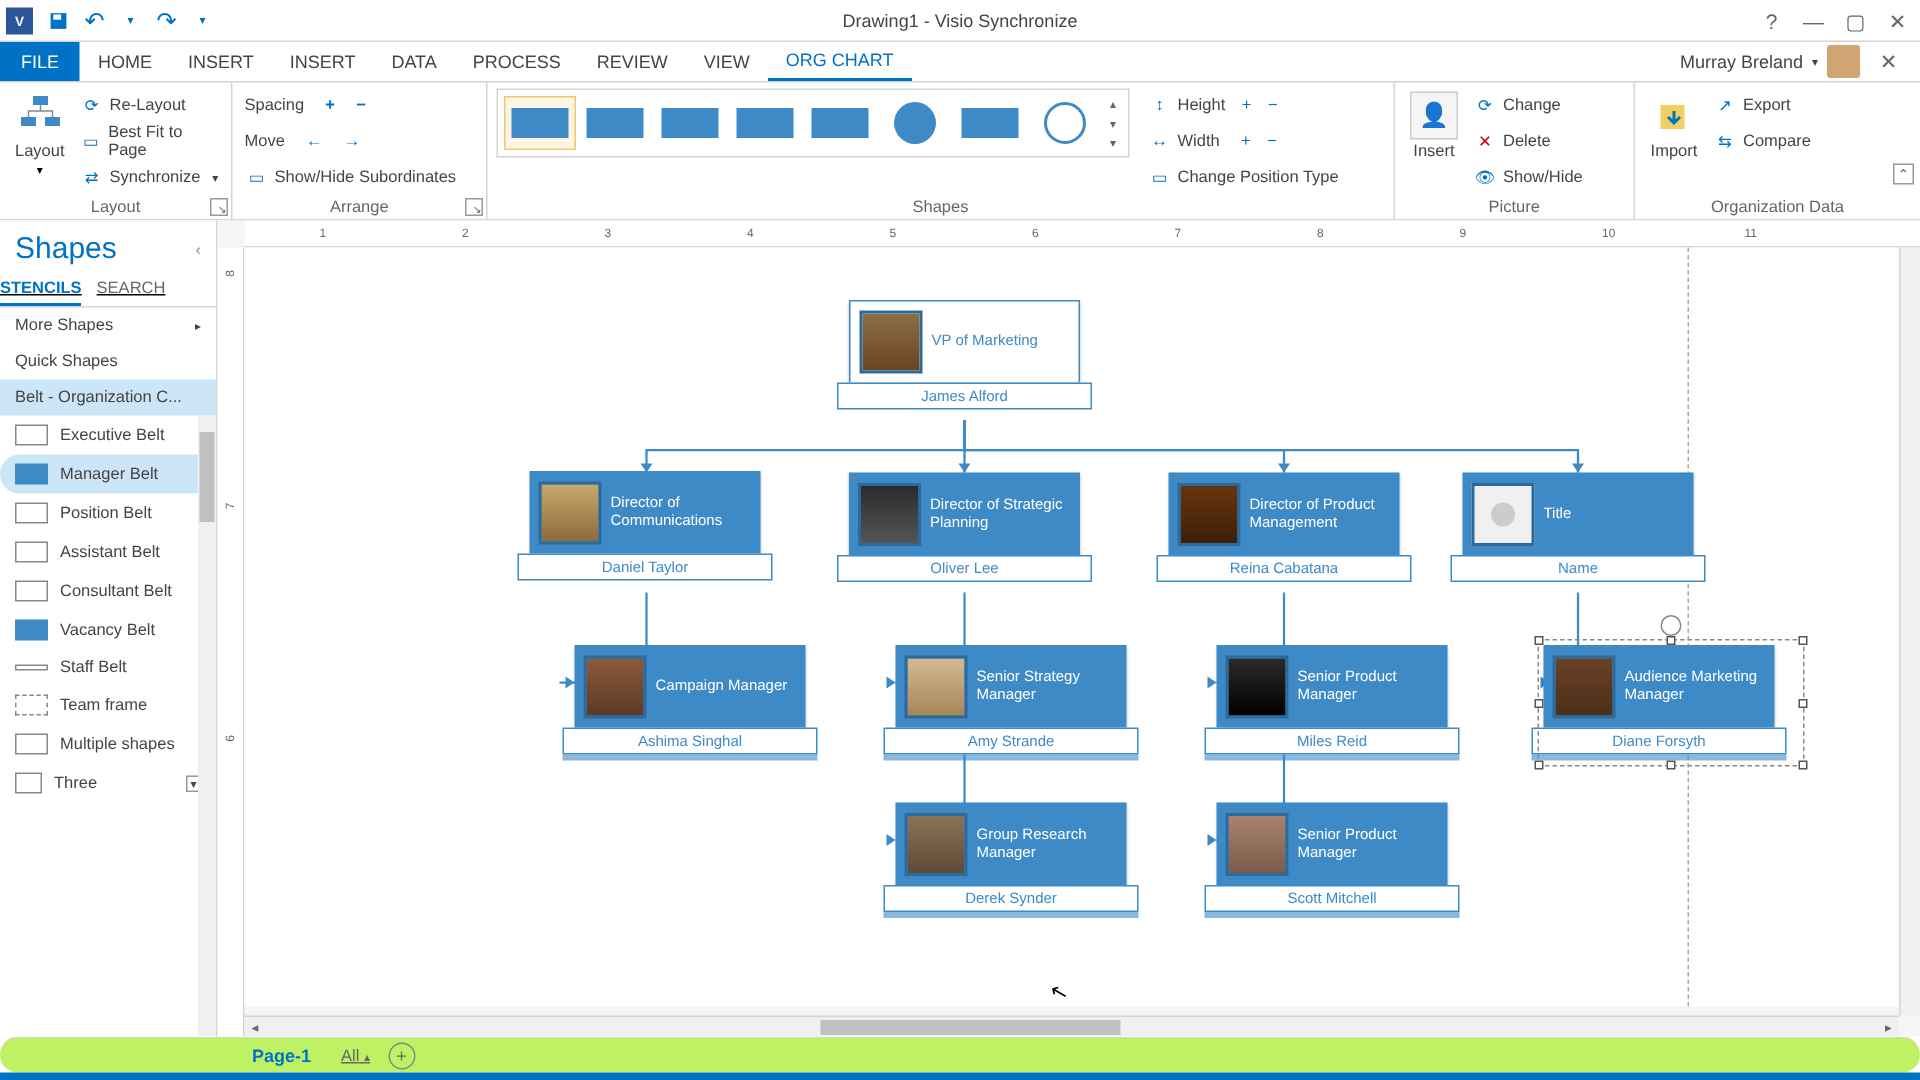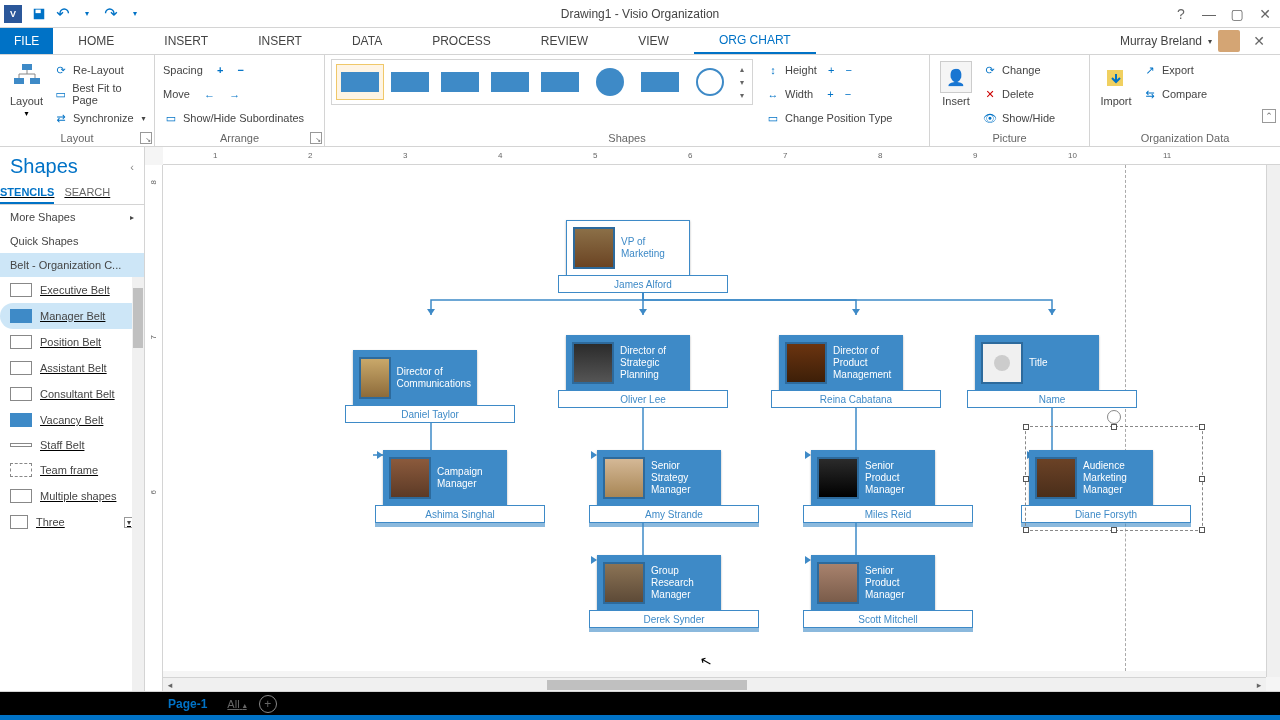--- a/index.html
+++ b/index.html
@@ -11,21 +11,21 @@
 .app-icon { width: 18px; height: 18px; background: #2b579a; color: #fff; font-size: 9px; display: flex; align-items: center; justify-content: center; font-weight: bold; }
 .qat { display: flex; gap: 6px; align-items: center; }
 .qat-btn { width: 18px; height: 18px; display: flex; align-items: center; justify-content: center; cursor: pointer; color: #0072c6; }
 .qat-btn svg { width: 14px; height: 14px; }
 .titlebar-center { position: absolute; left: 50%; transform: translateX(-50%); font-size: 12px; color: #444; }
 .titlebar-right { margin-left: auto; display: flex; gap: 2px; padding-right: 2px; }
 .win-btn { width: 26px; height: 22px; display: flex; align-items: center; justify-content: center; cursor: pointer; color: #666; font-size: 14px; }
 
 
 .ribbon-tabs { height: 27px; display: flex; align-items: stretch; border-bottom: 1px solid #d4d4d4; background: #fff; position: relative; }
-.ribbon-tab { padding: 0 25px; font-size: 12px; color: #444; display: flex; align-items: center; cursor: pointer; }
+.ribbon-tab { padding: 0 12px; font-size: 12px; color: #444; display: flex; align-items: center; cursor: pointer; }
 .ribbon-tab.file { background: #0072c6; color: #fff; font-size: 12px; padding: 0 14px; }
 .ribbon-tab.active { color: #0072c6; border-bottom: 2px solid #0072c6; }
 .ribbon-user { margin-left: auto; display: flex; align-items: center; gap: 6px; padding-right: 8px; font-size: 12px; color: #444; }
 .user-avatar { width: 22px; height: 22px; background: #d4a574; border-radius: 2px; }
 
 
 .ribbon-body { height: 92px; border-bottom: 1px solid #d4d4d4; display: flex; background: #fff; }
 .ribbon-group { border-right: 1px solid #d4d4d4; display: flex; flex-direction: column; position: relative; padding: 4px 6px 0 6px; }
 .ribbon-group-content { flex: 1; display: flex; align-items: flex-start; gap: 4px; }
 .ribbon-group-label { font-size: 11px; color: #666; text-align: center; padding: 2px 0; }
@@ -43,41 +43,41 @@
 .launcher { position: absolute; right: 2px; bottom: 2px; width: 12px; height: 12px; border: 1px solid #999; cursor: pointer; }
 .launcher::after { content: "↘"; font-size: 7px; position: absolute; right: 0; bottom: -1px; color: #666; }
 
 
 .main { display: flex; height: 544px; position: relative; }
 .shapes-panel { width: 145px; border-right: 1px solid #d4d4d4; background: #fff; display: flex; flex-direction: column; }
 .shapes-header { padding: 8px 10px 4px; font-size: 20px; color: #0072c6; display: flex; align-items: center; justify-content: space-between; }
 .shapes-tabs { display: flex; gap: 10px; padding: 0 0; font-size: 11px; border-bottom: 1px solid #d4d4d4; text-decoration: underline; }
 .shapes-tab { padding: 4px 0; cursor: pointer; color: #666; }
 .shapes-tab.active { color: #0072c6; border-bottom: 2px solid #0072c6; font-weight: bold; }
-.shapes-list { flex: 1; overflow: hidden; position: relative; text-decoration: underline; }
+.shapes-list { flex: 1; overflow: hidden; position: relative; }
 .shapes-cat { padding: 6px 10px; font-size: 11px; color: #444; cursor: pointer; display: flex; align-items: center; gap: 4px; }
 .shapes-cat.sel { background: #cde6f7; }
 .shape-item { padding: 6px 10px; font-size: 11px; color: #444; display: flex; align-items: center; gap: 8px; cursor: pointer; }
 .shape-item.sel { background: #cde6f7; border-radius: 13px; }
 .shape-icon { width: 22px; height: 14px; background: #3e8ac7; flex-shrink: 0; }
 .shape-icon.outline { background: #fff; border: 1px solid #888; }
 .panel-scroll { width: 12px; background: #f0f0f0; position: absolute; right: 0; top: 0; bottom: 0; }
 .panel-scroll-thumb { background: #c0c0c0; width: 10px; margin: 1px; height: 60px; position: absolute; top: 10px; }
 
 
 .canvas-area { flex: 1; position: relative; background: #f5f5f5; overflow: hidden; }
 .ruler-h { height: 18px; background: #fff; border-bottom: 1px solid #d4d4d4; position: relative; font-size: 8px; color: #666; margin-left: 18px; }
 .ruler-h .tick { position: absolute; top: 4px; }
 .ruler-v { width: 18px; background: #fff; border-right: 1px solid #d4d4d4; position: absolute; left: 0; top: 18px; bottom: 0; font-size: 8px; color: #666; }
 .ruler-v .tick { position: absolute; left: 4px; writing-mode: vertical-lr; transform: rotate(180deg); }
 .canvas { position: absolute; left: 18px; top: 18px; right: 14px; bottom: 20px; background: #fff; }
 .page-edge { position:absolute; top:0; bottom:0; right:140px; border-right: 1px dashed #aaa; }
 
 .org-node { position: absolute; }
-.node-main { width: 124px; height: 56px; background: #3e8ac7; display: flex; align-items: center; box-shadow: 0 1px 2px rgba(0,0,0,0.3); margin-top: 20px; }
+.node-main { width: 154px; height: 56px; background: #3e8ac7; display: flex; align-items: center; box-shadow: 0 1px 2px rgba(0,0,0,0.3); }
 .node-photo { width: 42px; height: 42px; background: #ddd; margin-left: 6px; border: 2px solid #2d6a9c; }
 .node-photo.ph1 { background: linear-gradient(#8b6f47,#6b4423); }
 .node-photo.ph2 { background: linear-gradient(#c9a86a,#8d6b3a); }
 .node-photo.ph3 { background: linear-gradient(#2b2b2b,#555); }
 .node-photo.ph4 { background: linear-gradient(#6b3410,#3d1f08); }
 .node-photo.ph5 { background: #f0f0f0; position:relative; }
 .node-photo.ph5::after { content:""; position:absolute; left:50%; top:30%; transform:translateX(-50%); width:16px; height:16px; background:#ccc; border-radius:50%; }
 .node-photo.ph6 { background: linear-gradient(#8b5a3c,#5c3a26); }
 .node-photo.ph7 { background: linear-gradient(#d4b896,#a88655); }
 .node-photo.ph8 { background: linear-gradient(#2b2b2b,#000); }
@@ -99,21 +99,21 @@
 svg.connectors line, svg.connectors path { stroke: #3e8ac7; stroke-width: 1.5; fill: none; }
 svg.connectors .arrow { fill: #3e8ac7; }
 
 .hscroll { position: absolute; left: 18px; right: 14px; bottom: 0; height: 14px; background: #f0f0f0; border-top: 1px solid #d4d4d4; display:flex; align-items:center; }
 .hscroll .arrow-btn{width:14px;height:12px;display:flex;align-items:center;justify-content:center;font-size:9px;color:#666;cursor:pointer}
 .hscroll .track{flex:1;position:relative;height:12px}
 .hscroll .thumb{position:absolute;left:370px;width:200px;height:10px;background:#c0c0c0;top:1px}
 .vscroll { position:absolute; right:0; top:18px; bottom:14px; width:14px; background:#f0f0f0; border-left:1px solid #d4d4d4; }
 
 
-.page-tabs { height: 24px; background: #000000; border-top: 1px solid #d4d4d4; display: flex; align-items: center; padding-left: 160px; gap: 12px; }
+.page-tabs { height: 24px; background: #bef264; border-top: 1px solid #d4d4d4; display: flex; align-items: center; padding-left: 160px; gap: 12px; border-radius: 13px; }
 .page-tab { font-size: 12px; color: #0072c6; padding: 2px 8px; cursor: pointer; font-weight: bold; }
 .page-tab-misc { font-size: 11px; color: #666; cursor: pointer; text-decoration: underline; }
 .page-add { width: 18px; height: 18px; border: 1px solid #888; border-radius: 50%; display: flex; align-items: center; justify-content: center; font-size: 12px; color: #666; cursor: pointer; }
 
 
 .statusbar { height: 23px; background: #0072c6; color: #fff; display: flex; align-items: center; font-size: 11px; padding: 0 8px; gap: 18px; }
 
 .cursor-arrow { position:absolute; left:700px; top:653px; font-size:14px; pointer-events:none; transform: rotate(-15deg); }
 
 .collapse { position:absolute; right:4px; top:54px; width:14px; height:14px; border:1px solid #999; font-size:9px; display:flex;align-items:center;justify-content:center; cursor:pointer; color:#666; }
@@ -130,21 +130,21 @@
             <rect x="2" y="2" width="12" height="12" fill="#0072c6"></rect>
             <rect x="4" y="3" width="6" height="4" fill="#fff"></rect>
           </svg>
         </div>
       <div class="qat-btn">↶</div>
       <div class="qat-btn" style="font-size:8px">▾</div>
       <div class="qat-btn">↷</div>
       <div class="qat-btn" style="font-size:8px">▾</div>
     </div>
   </div>
-  <div class="titlebar-center">Drawing1 - Visio Organization</div>
+  <div class="titlebar-center">Drawing1 - Visio Synchronize</div>
   <div class="titlebar-right">
     <div class="win-btn">?</div>
     <div class="win-btn">―</div>
     <div class="win-btn">▢</div>
     <div class="win-btn">✕</div>
   </div>
 </div>
 
 <div class="ribbon-tabs">
   <div class="ribbon-tab file">FILE</div>
@@ -423,21 +423,21 @@
       </svg>
 
       <div class="org-node" style="left:403px;top:35px">
         <div class="node-main" style="background:#fff;border:1px solid #3e8ac7">
             <div class="node-photo ph1"></div>
             <div class="node-title" style="color:#3e8ac7">VP of Marketing</div>
           </div>
         <div class="node-name">James Alford</div>
       </div>
 
-      <div class="org-node" style="left:190px;top:165px">
+      <div class="org-node" style="left:190px;top:149px">
         <div class="node-main">
             <div class="node-photo ph2"></div>
             <div class="node-title">Director of Communications</div>
           </div>
         <div class="node-name">Daniel Taylor</div>
       </div>
       <div class="org-node" style="left:403px;top:150px">
         <div class="node-main">
             <div class="node-photo ph3"></div>
             <div class="node-title">Director of Strategic Planning</div>

